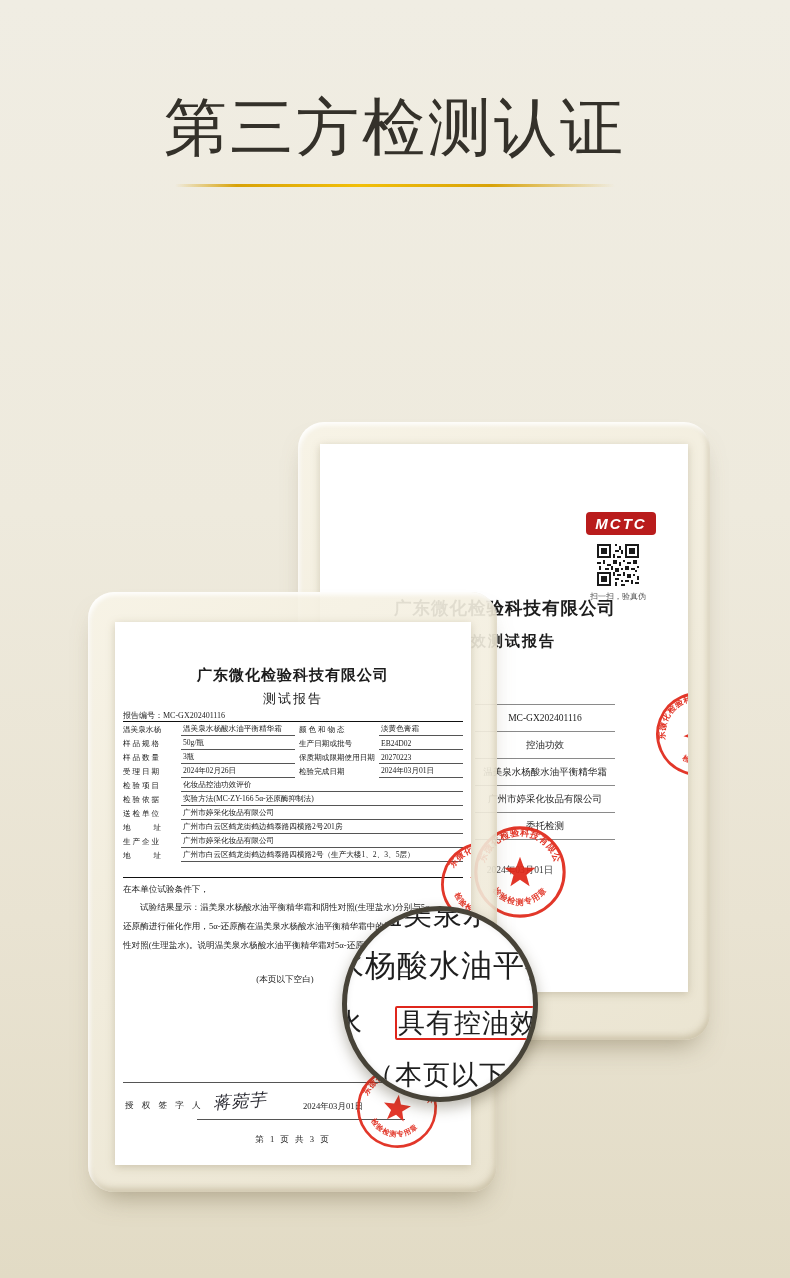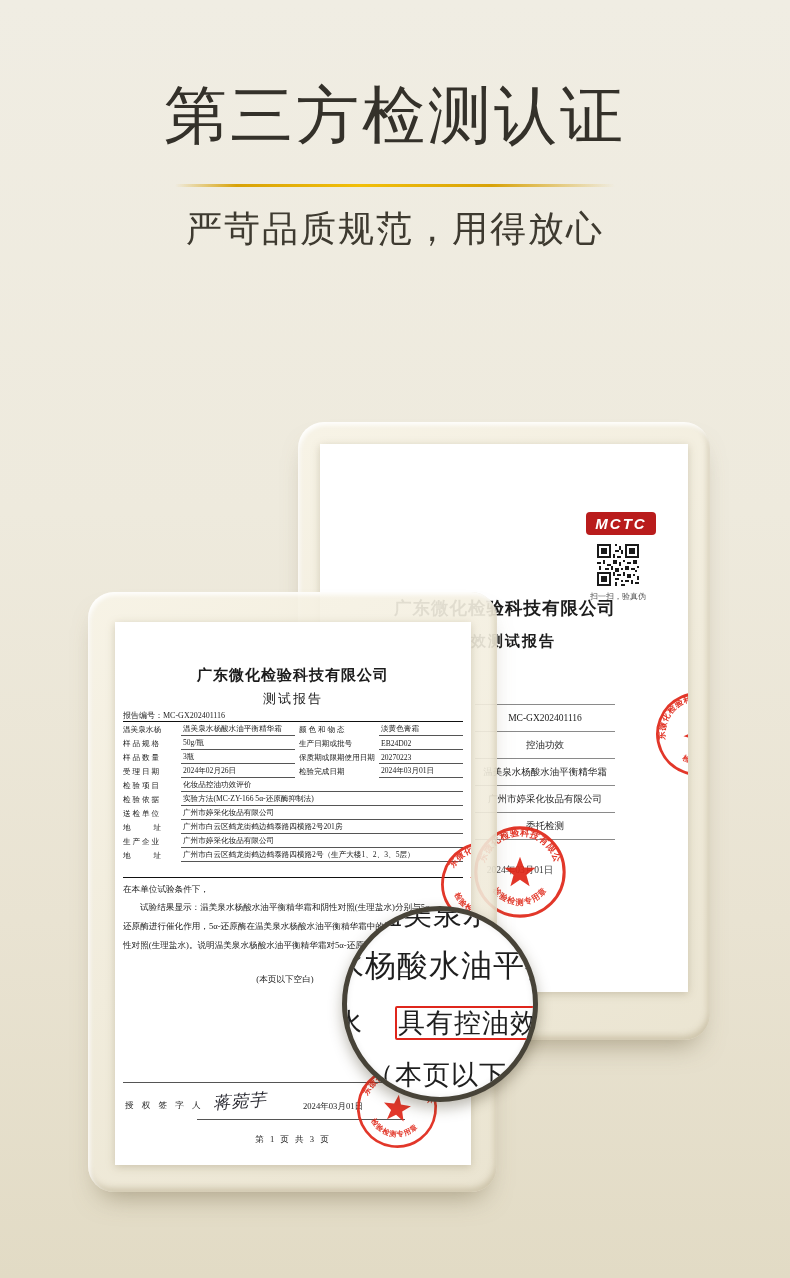--- a/index.html
+++ b/index.html
@@ -7,21 +7,21 @@
     background:#e8e4d6;
     font-family:"Liberation Serif","DejaVu Serif",serif;
     -webkit-font-smoothing:antialiased;
   }
   #stage{
     position:relative;width:790px;height:1278px;margin:0 auto;overflow:hidden;
     background:linear-gradient(180deg,#f0ede3 0%,#eeeadd 40%,#e9e3d2 72%,#e2dbc5 100%);
   }
   
   .page-title{
-    position:absolute;left:0;top:76px;width:790px;text-align:center;
+    position:absolute;left:0;top:88px;width:790px;text-align:center;
     font-size:63px;font-weight:400;color:#34312a;letter-spacing:3px;line-height:1.3;
   }
   .gold-line{
     position:absolute;left:175px;top:184px;width:440px;height:3px;border-radius:2px;
     background:linear-gradient(90deg,rgba(216,162,8,0) 0%,#d8a208 14%,#f2bf0a 42%,#d8a208 72%,rgba(216,162,8,0) 100%);
   }
   .page-subtitle{
     position:absolute;left:0;top:205px;width:790px;text-align:center;
     font-size:36px;color:#3e3a30;letter-spacing:2px;
   }
@@ -101,21 +101,20 @@
   .mag-l3 .hl{border:2px solid #df261c;border-radius:2px;padding:0 1px;margin-left:32px;}
   .mag-l4{left:20px;top:146px;font-size:27px;}
 </style>
 </head>
 <body>
 
 <div id="stage">
 
   <div class="page-title">第三方检测认证</div>
   <div class="gold-line"></div>
-  <div class="page-subtitle">严苛品质规范，用得放心</div>
 
   <div class="card" id="back-card">
     <div class="paper">
       <div class="mctc-logo">MCTC</div>
       <div class="qr">
         <svg viewBox="0 0 21 21" width="42" height="42" shape-rendering="crispEdges">
           <rect width="21" height="21" fill="#fff"></rect>
           <g fill="#1a1a1a">
             <rect x="0" y="0" width="7" height="7"></rect>
               <rect x="1" y="1" width="5" height="5" fill="#fff"></rect>

